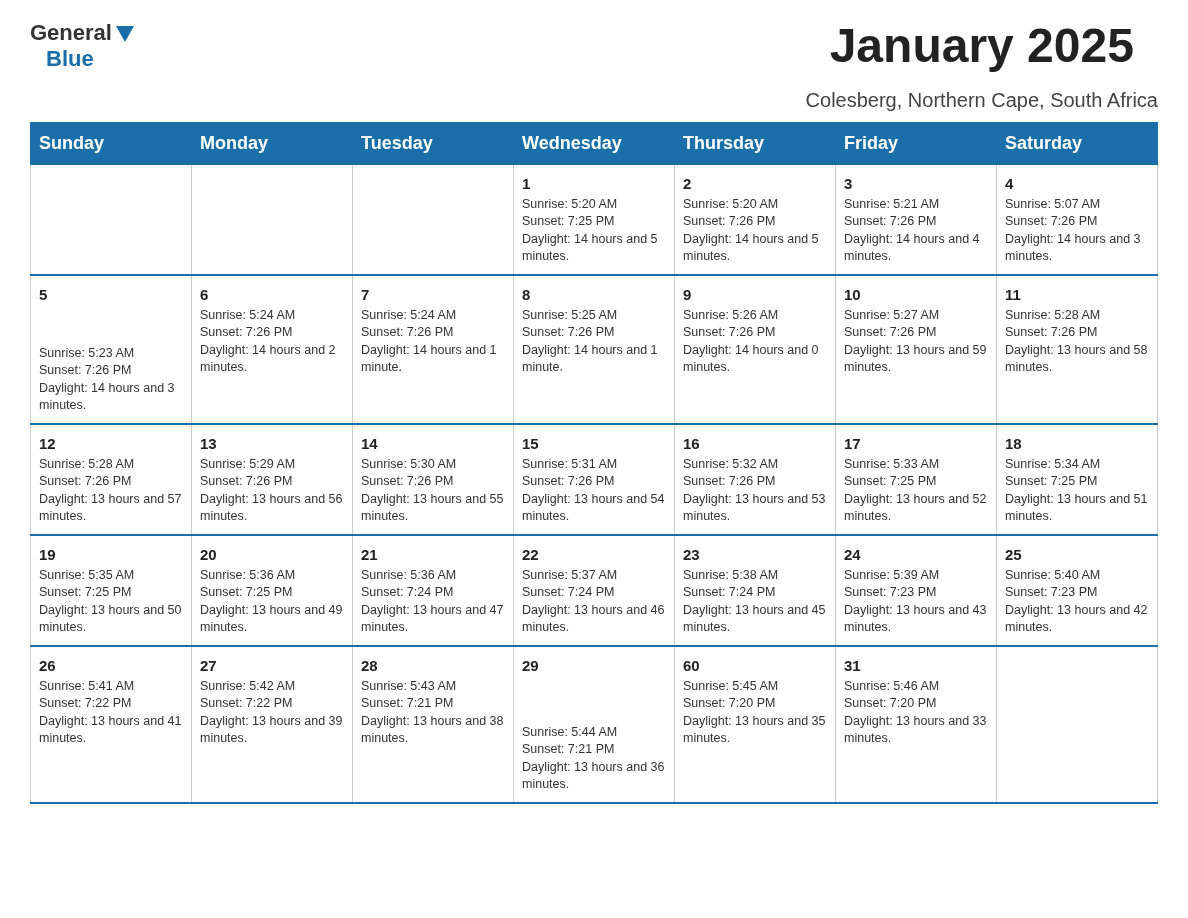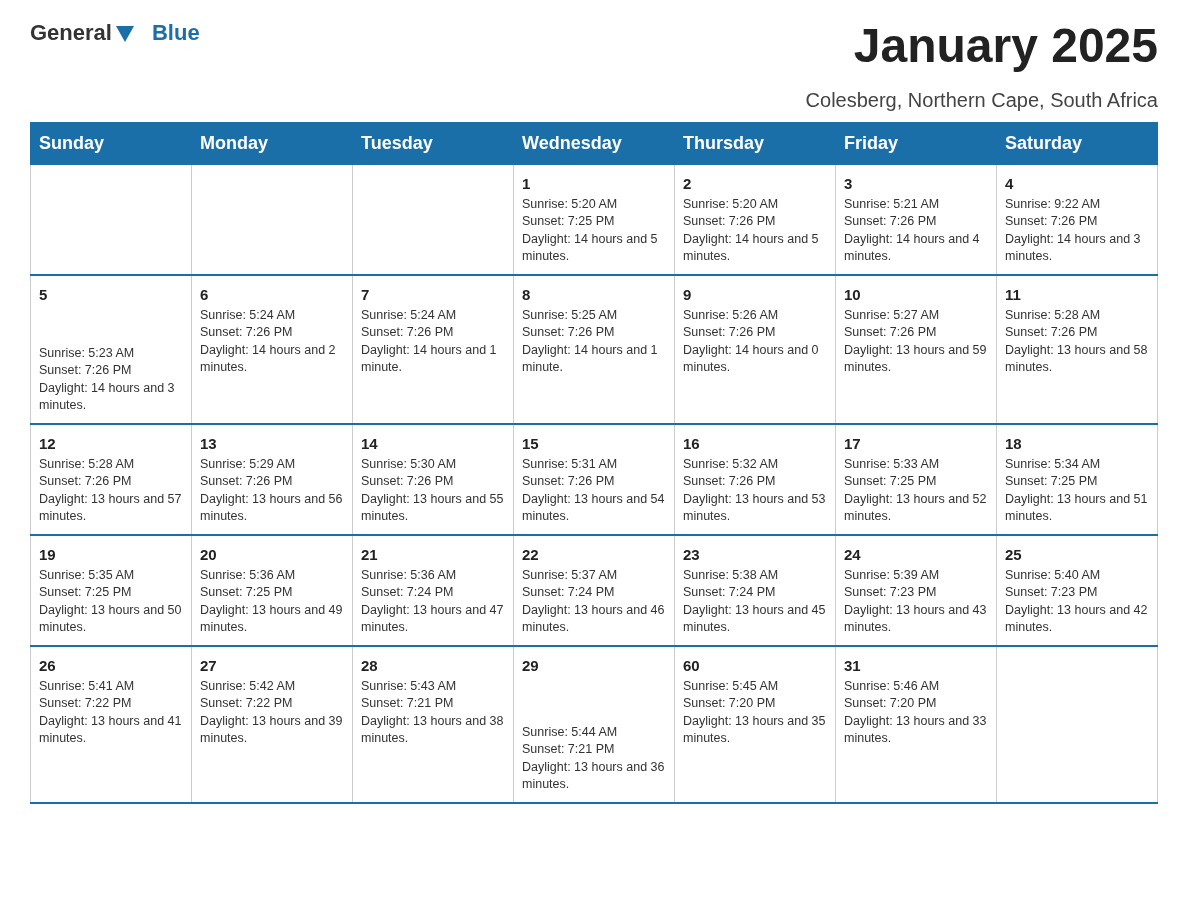--- a/index.html
+++ b/index.html
@@ -21,28 +21,28 @@
       font-weight: bold;
       color: #333;
     }
     .logo-text-blue {
       font-size: 22px;
       font-weight: bold;
       color: #1a6fa8;
     }
     .logo-wrapper {
       display: flex;
-      flex-direction: row;
+      flex-direction: column;
     }
     .logo-top-row {
       display: flex;
       align-items: center;
     }
     .title-area {
-      text-align: right;
+      text-align: center;
     }
     .month-title {
       font-size: 48px;
       font-weight: bold;
       color: #222;
       line-height: 1.1;
     }
     .location-title {
       font-size: 20px;
       color: #444;
@@ -141,21 +141,21 @@
 Daylight: 14 hours and 5 minutes.</div>
         </td>
         <td>
           <span class="day-number">3</span>
           <div class="day-info" style="white-space: pre-line;">Sunrise: 5:21 AM
 Sunset: 7:26 PM
 Daylight: 14 hours and 4 minutes.</div>
         </td>
         <td>
           <span class="day-number">4</span>
-          <div class="day-info" style="white-space: pre-line;">Sunrise: 9:22 AM
+          <div class="day-info" style="white-space: pre-line;">Sunrise: 5:07 AM
 Sunset: 7:26 PM
 Daylight: 14 hours and 3 minutes.</div>
         </td>
       </tr>
       <tr>
         <td>
           <span class="day-number">5</span>
           <div class="day-info" style="white-space: pre-line; margin-top: 40px;">Sunrise: 5:23 AM
 Sunset: 7:26 PM
 Daylight: 14 hours and 3 minutes.</div>

